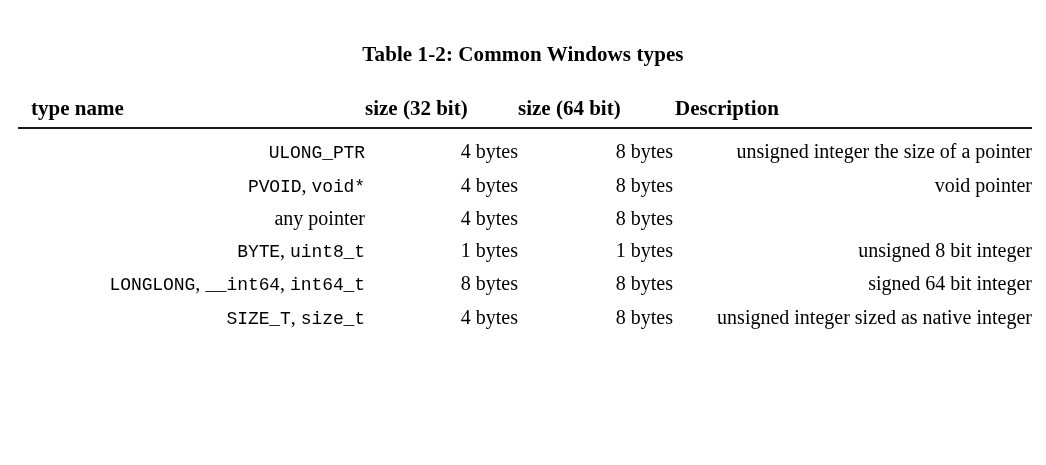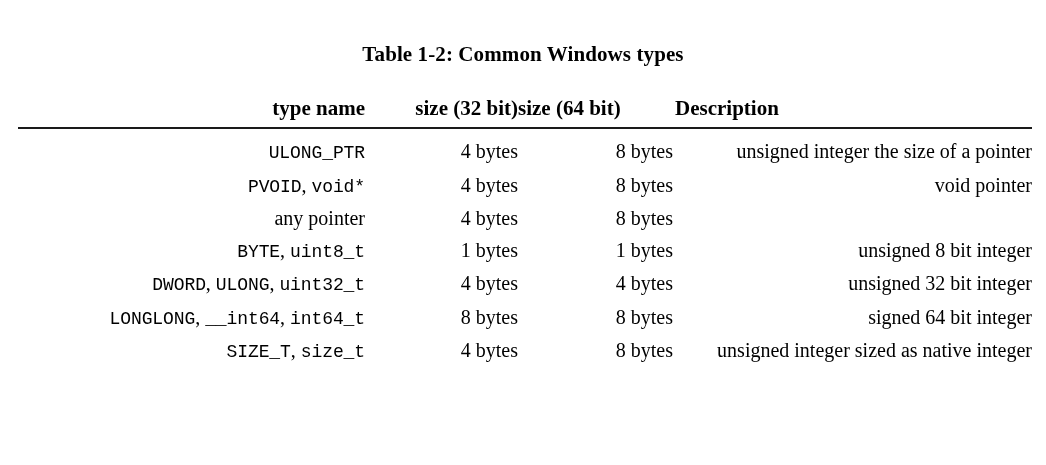--- a/index.html
+++ b/index.html
@@ -51,22 +51,22 @@
   table.types thead th {
     text-align: left;
     vertical-align: bottom;
     font-family: "Liberation Serif", "DejaVu Serif", serif;
     font-weight: bold;
     font-size: 21px;
     padding: 0 0 6px 0;
     border-bottom: 2px solid #1a1a1a;
     white-space: nowrap;
   }
-  table.types thead th.th-type { padding-left: 13px; text-align: right; }
-  table.types thead th.th-s32  { padding-left: 0px; text-align: right; }
+  table.types thead th.th-type { padding-left: 13px; }
+  table.types thead th.th-s32  { padding-left: 0px; }
   table.types thead th.th-s64  { padding-left: 0px; }
   table.types thead th.th-desc { padding-left: 2px; }
 
   table.types tbody td {
     text-align: right;
     vertical-align: top;
     font-family: "Liberation Serif", "DejaVu Serif", serif;
     font-size: 20px;
     line-height: 31.5px;
     padding: 0;
@@ -135,26 +135,20 @@
             <td class="cell-s64">8 bytes</td>
             <td class="cell-desc"></td>
           </tr>
           <tr>
             <td class="cell-type"><span class="mono">BYTE</span><span class="sep">, </span><span class="mono">uint8_t</span></td>
             <td class="cell-size">1 bytes</td>
             <td class="cell-s64">1 bytes</td>
             <td class="cell-desc">unsigned 8 bit integer</td>
           </tr>
           <tr>
-            <td class="cell-type"><span class="mono">DWORD</span><span class="sep">, </span><span class="mono">ULONG</span><span class="sep">, </span><span class="mono">uint32_t</span></td>
-            <td class="cell-size">4 bytes</td>
-            <td class="cell-s64">4 bytes</td>
-            <td class="cell-desc">unsigned 32 bit integer</td>
-          </tr>
-          <tr>
             <td class="cell-type"><span class="mono">LONGLONG</span><span class="sep">, </span><span class="mono">__int64</span><span class="sep">, </span><span class="mono">int64_t</span></td>
             <td class="cell-size">8 bytes</td>
             <td class="cell-s64">8 bytes</td>
             <td class="cell-desc">signed 64 bit integer</td>
           </tr>
           <tr>
             <td class="cell-type"><span class="mono">SIZE_T</span><span class="sep">, </span><span class="mono">size_t</span></td>
             <td class="cell-size">4 bytes</td>
             <td class="cell-s64">8 bytes</td>
             <td class="cell-desc">unsigned integer sized as native integer</td>

